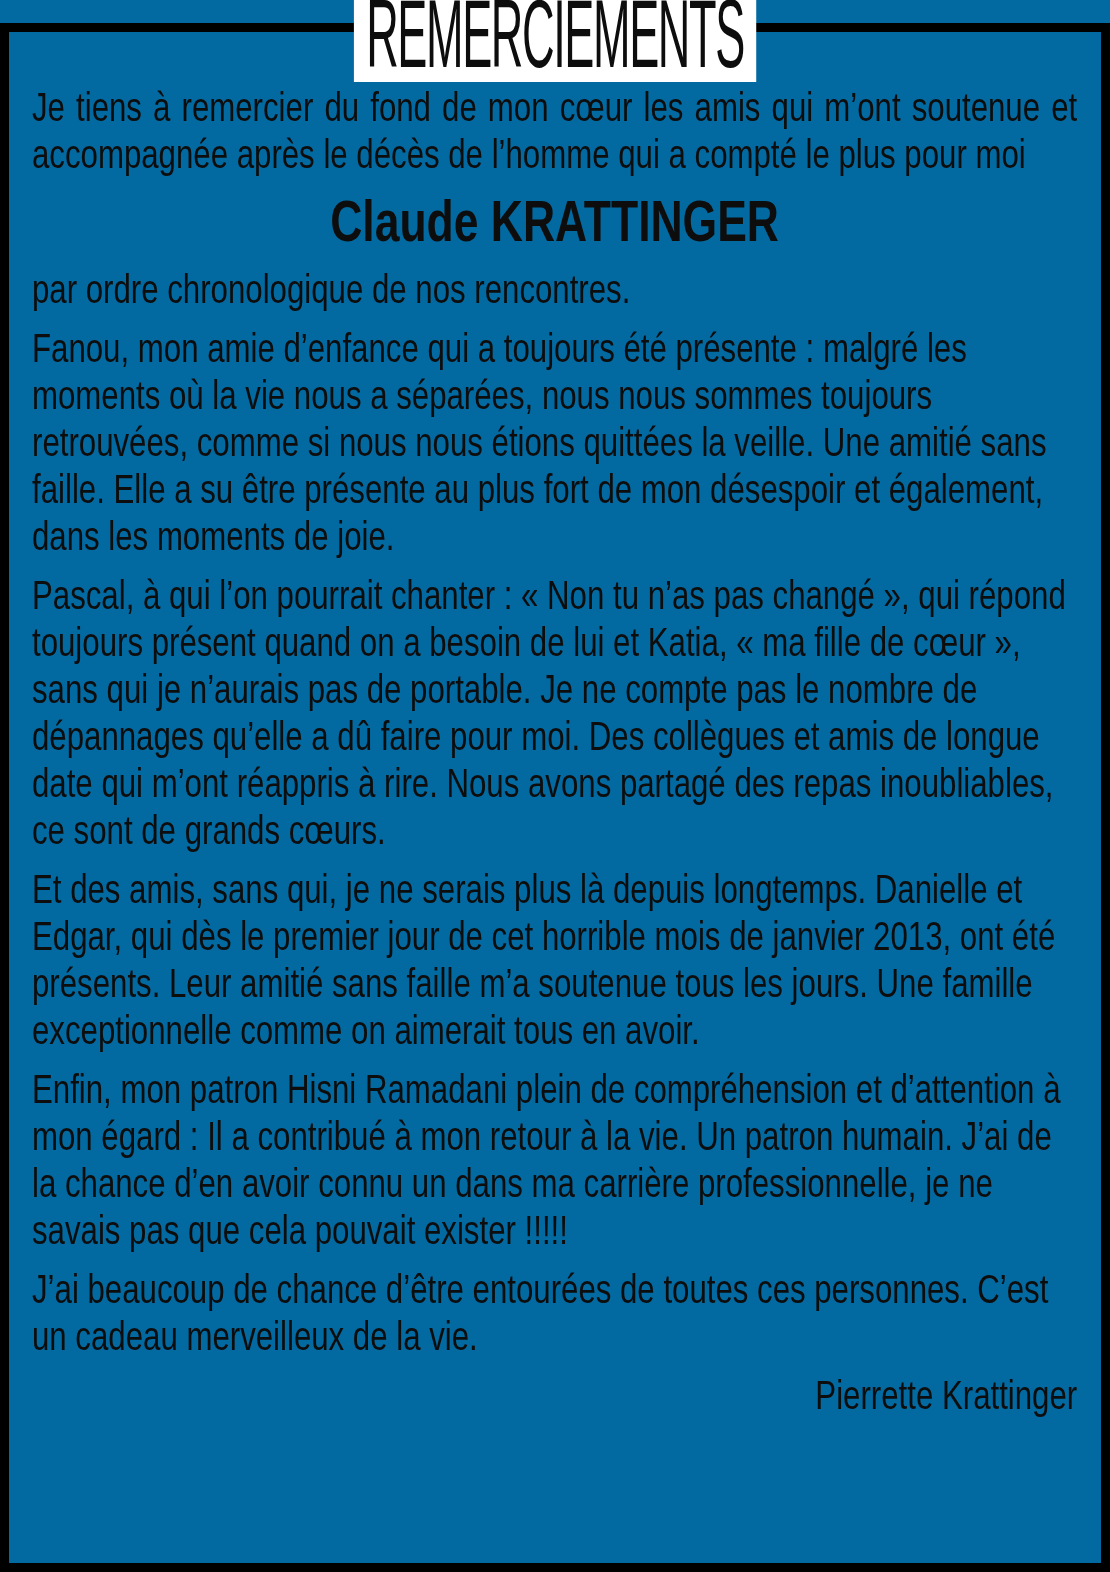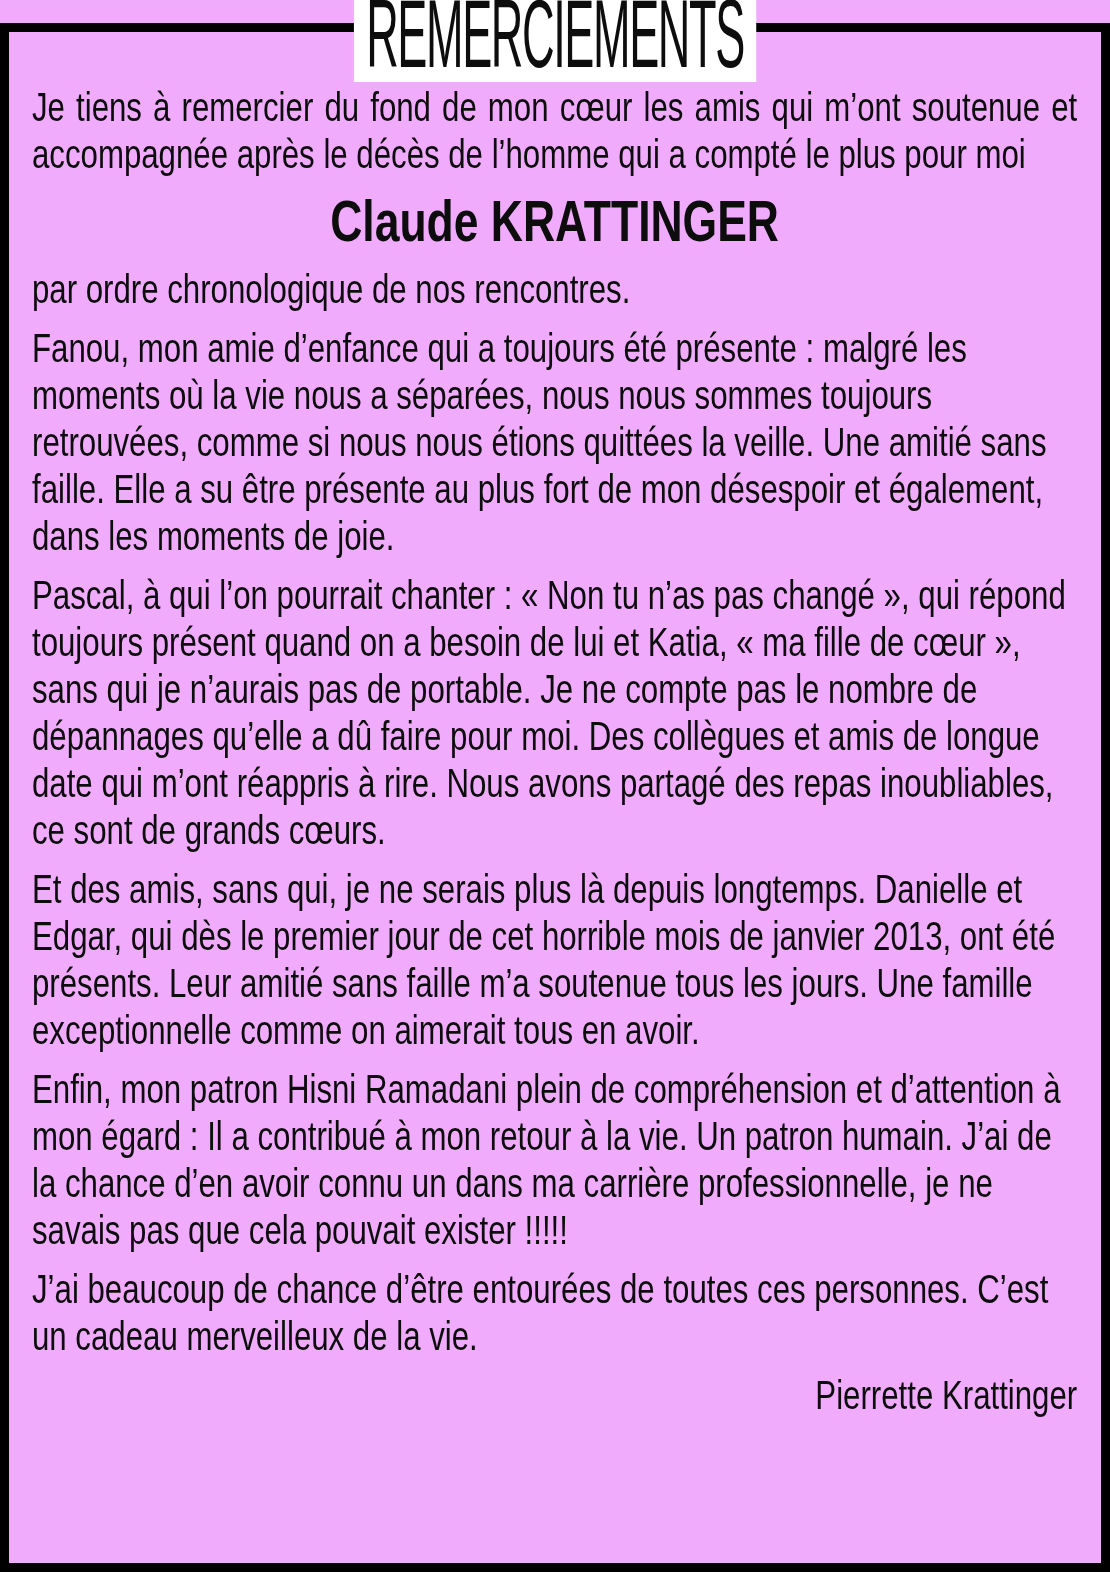--- a/index.html
+++ b/index.html
@@ -6,21 +6,21 @@
   html, body {
     width: 1110px;
     background: #ffffff;
     font-family: "Liberation Sans", sans-serif;
     color: #0d0d0d;
   }
   .sheet {
     position: relative;
     width: 1110px;
     height: 1572px;
-    background: #f0abfc;
+    background: #0369a1;
     overflow: hidden;
   }
   
   .frame {
     position: absolute;
     left: 0; right: 0; top: 23px; bottom: 0;
     border: 9px solid #000000;
     pointer-events: none;
   }
   

